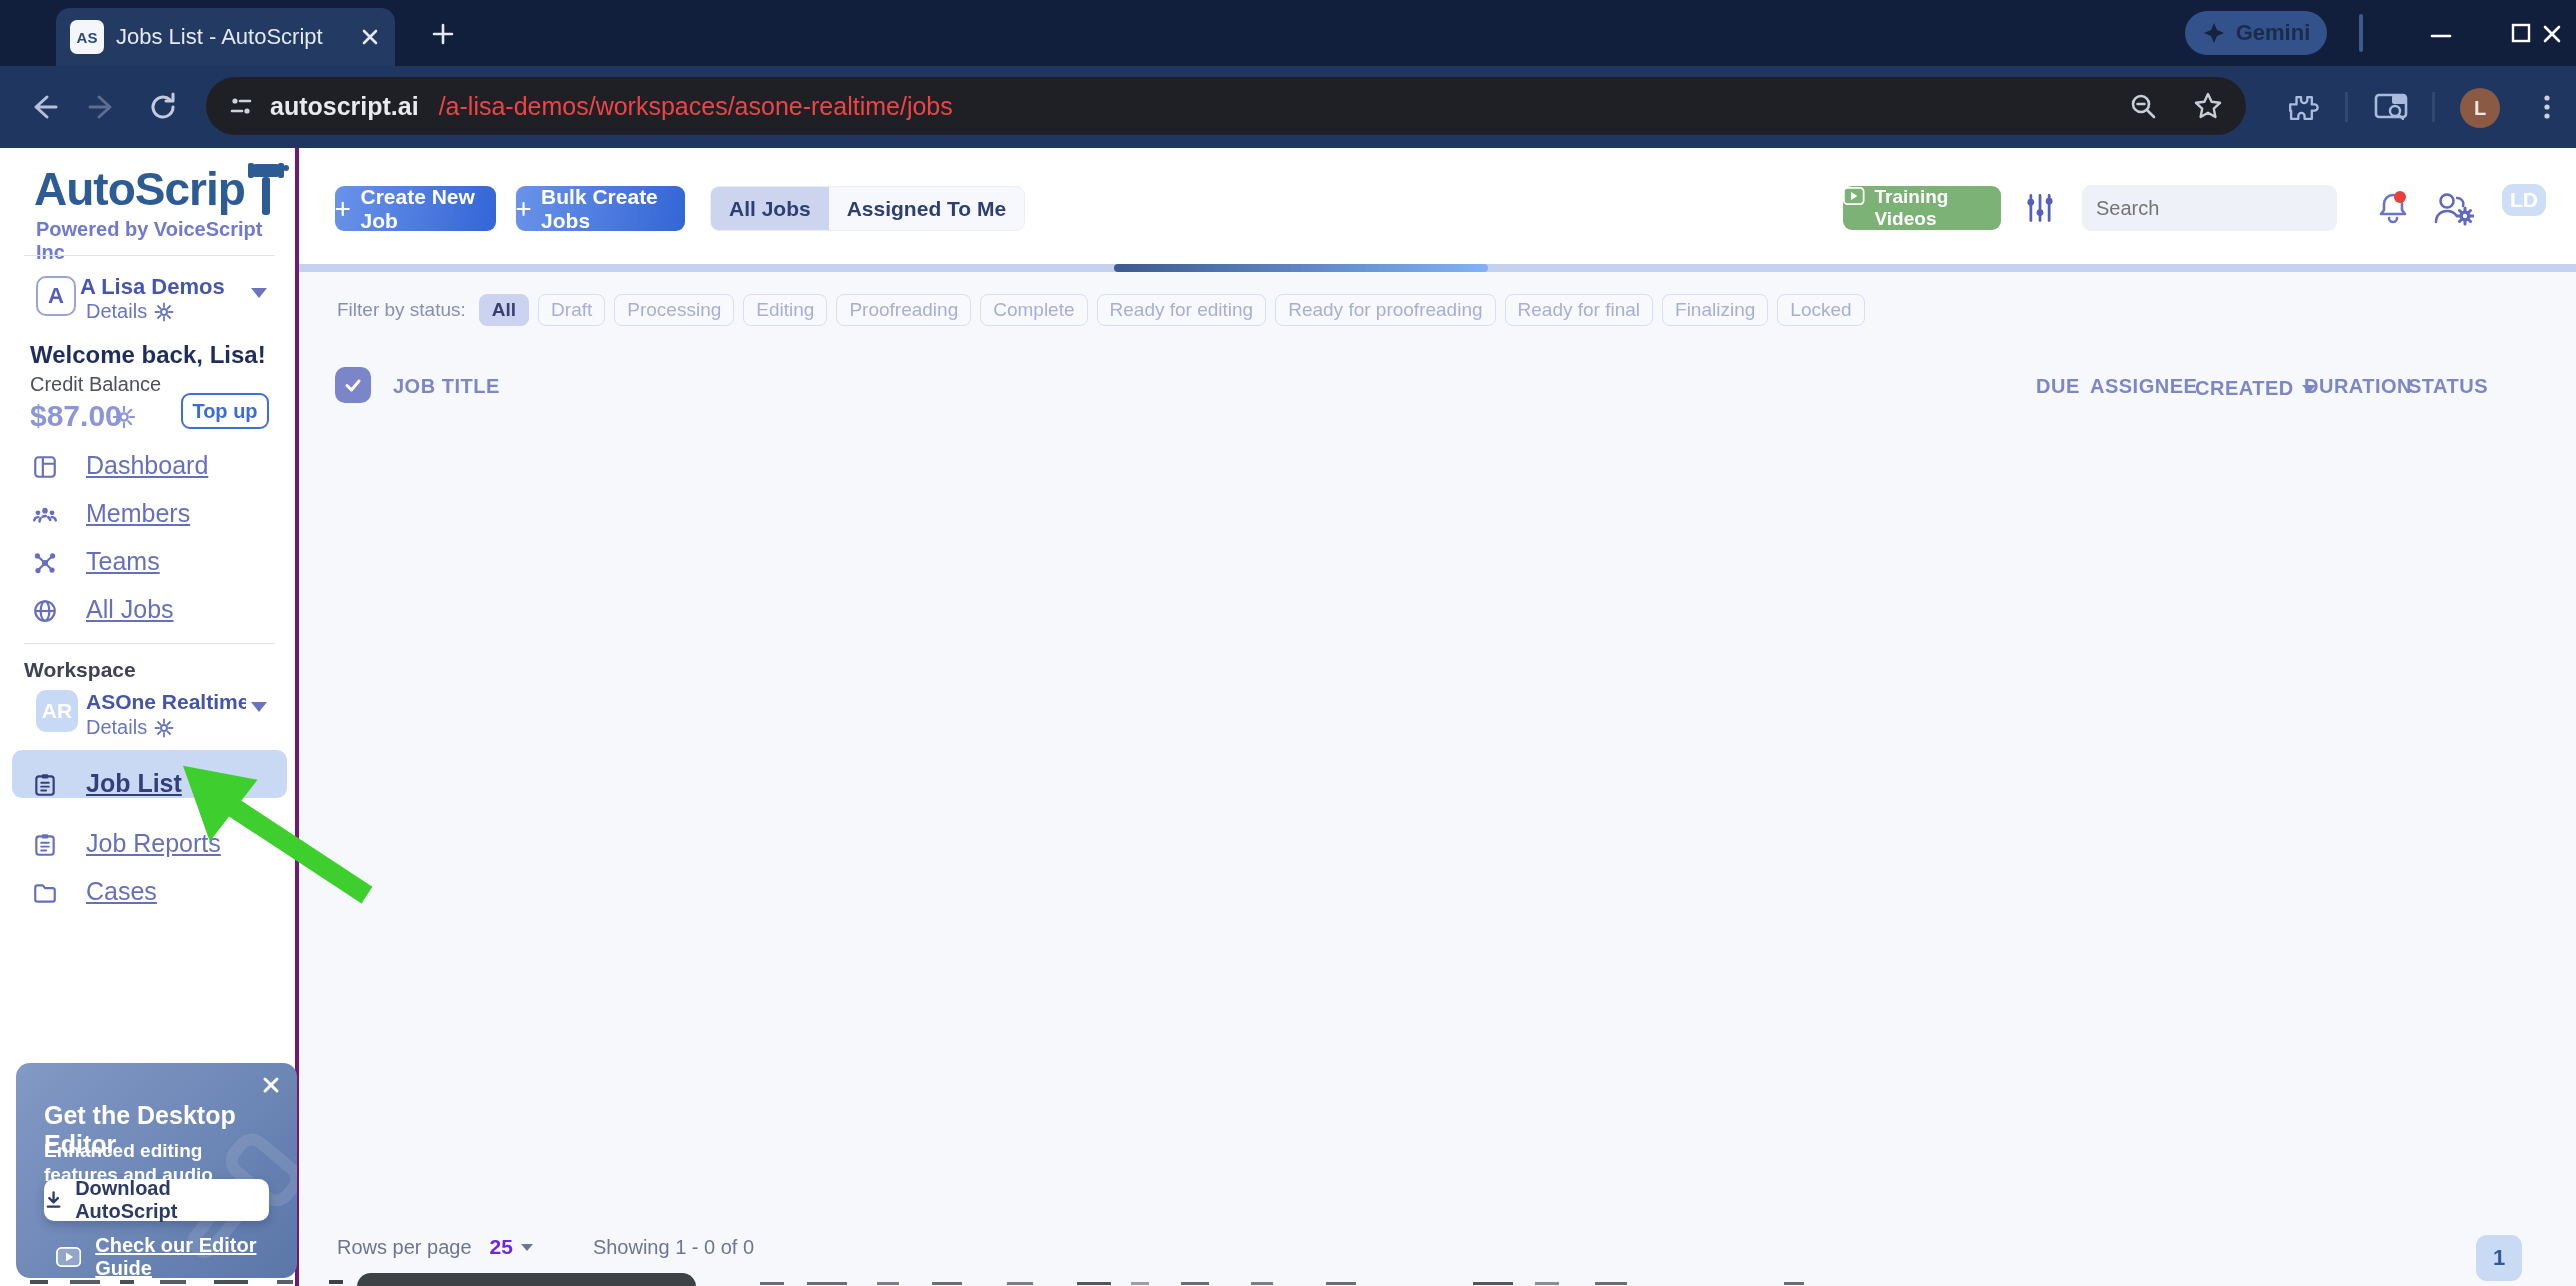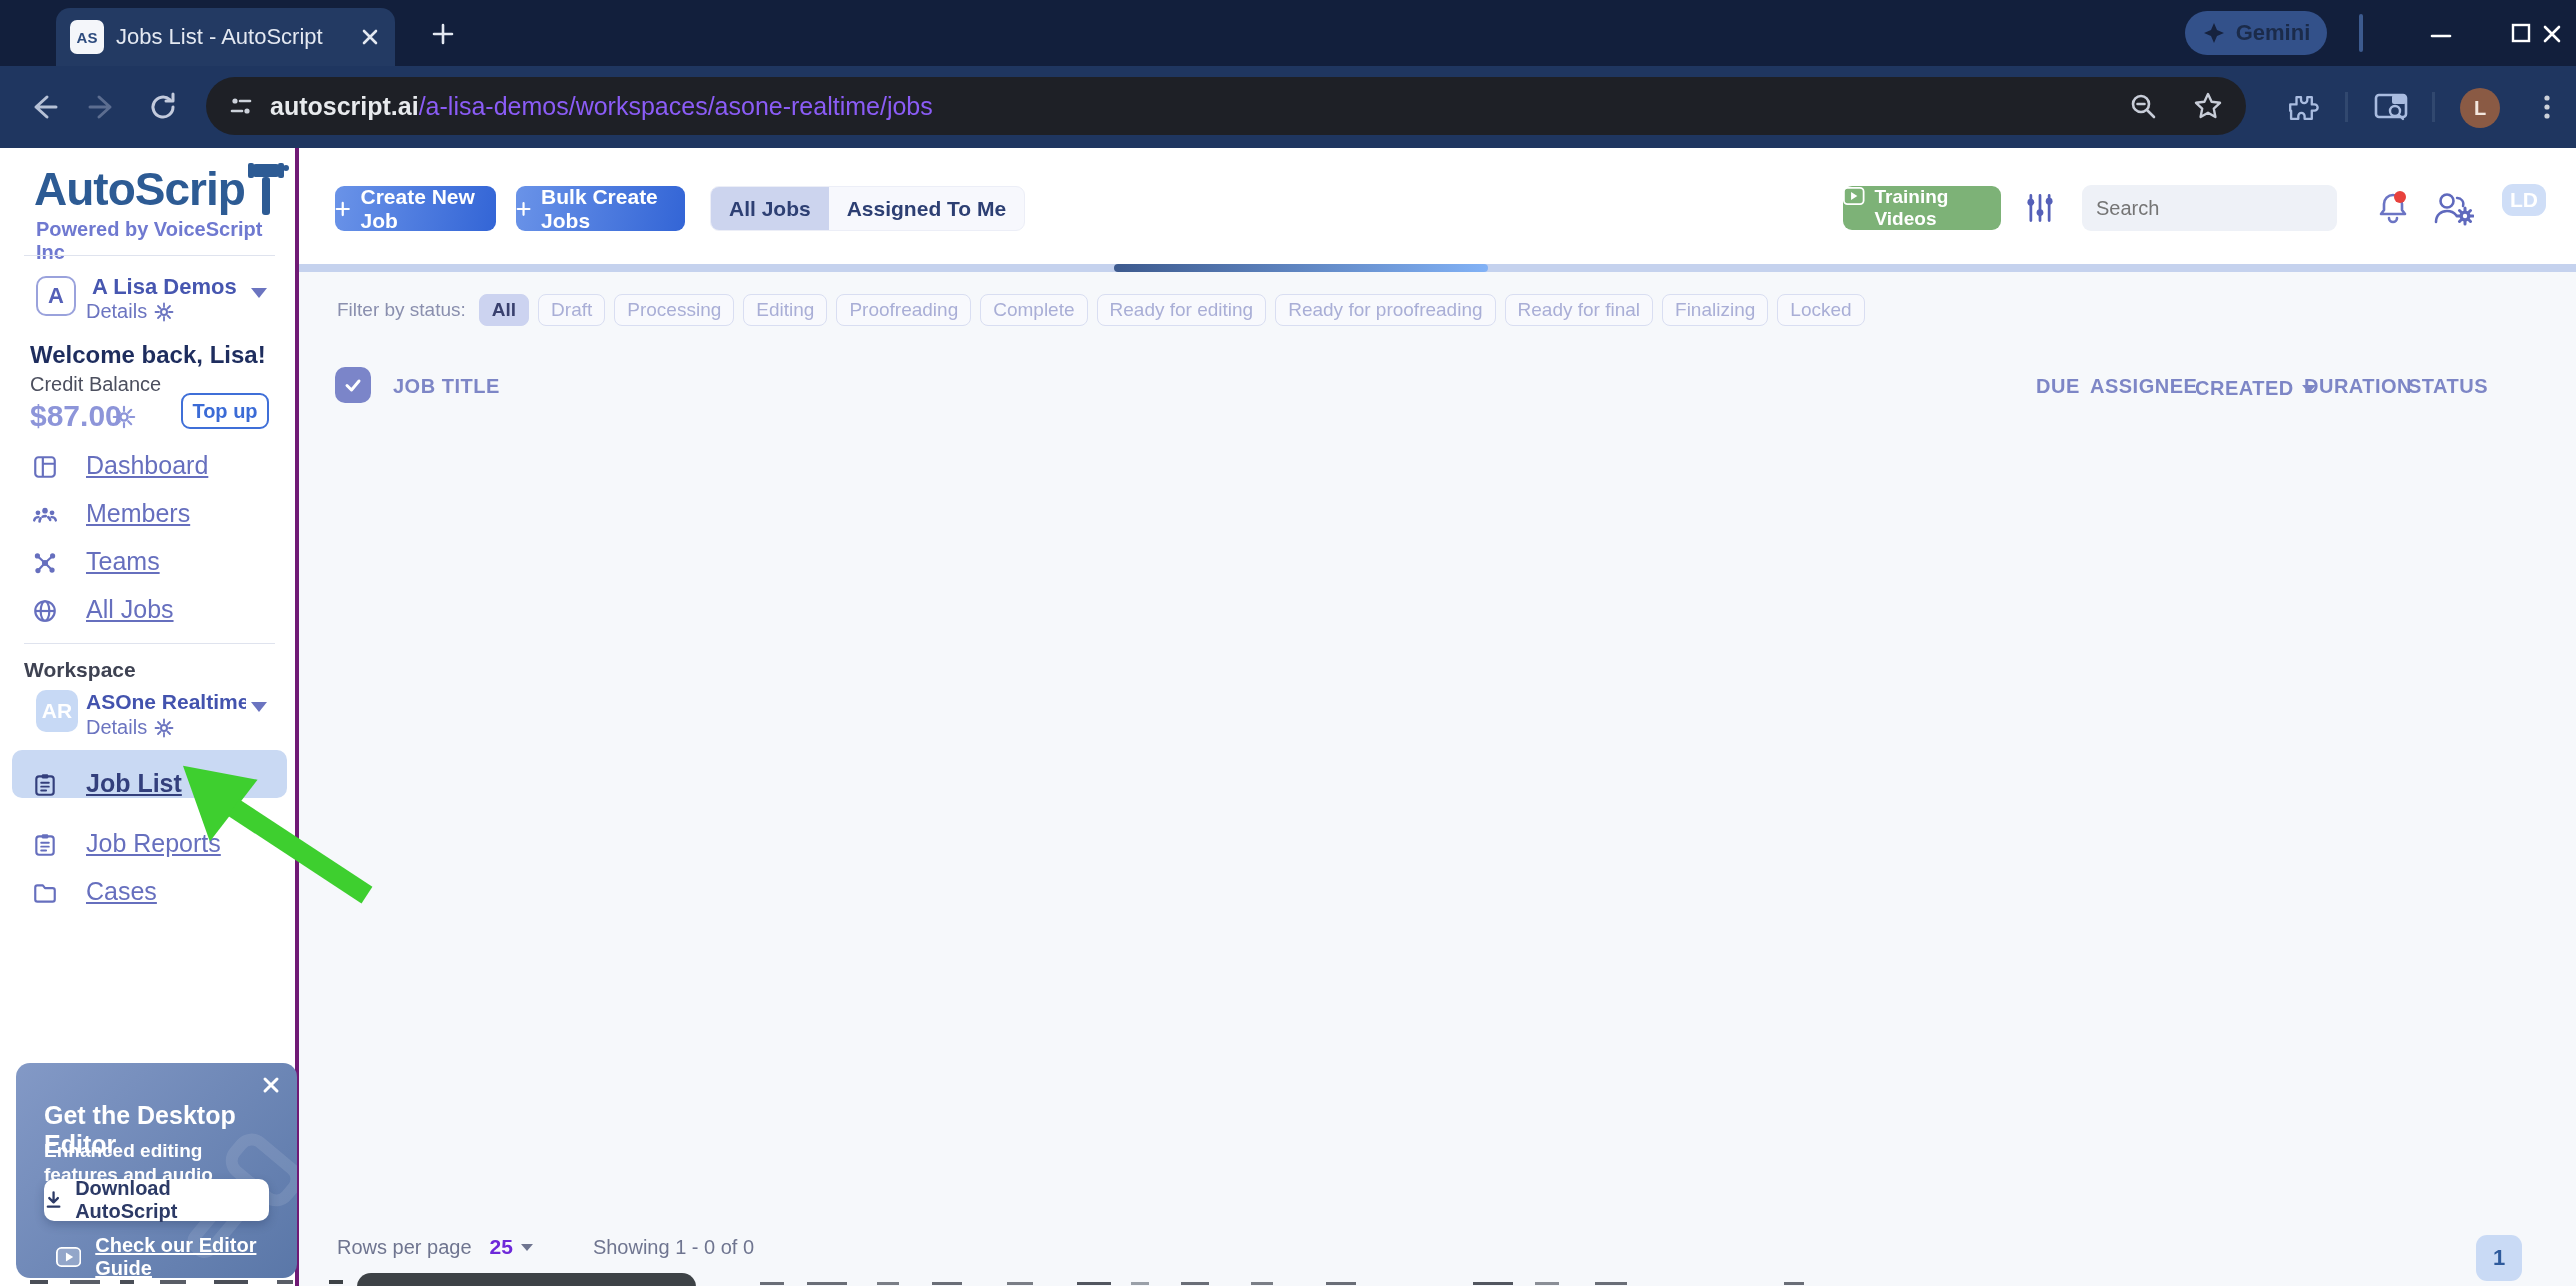--- a/index.html
+++ b/index.html
@@ -13,21 +13,21 @@
   #tab { position:absolute; left:56px; top:8px; width:339px; height:58px; background:#233a63;
          border-radius:14px 14px 0 0; display:flex; align-items:center; padding:12px 14px; gap:12px; }
   #tab-title { color:#e3e8f1; font-size:22px; white-space:nowrap; overflow:hidden; flex:1; }
   #favicon { width:34px; height:34px; border-radius:7px; background:#f4f6fa; color:#2d4b7e;
              font-weight:bold; font-size:15px; display:flex; align-items:center; justify-content:center; }
   #chrome-toolbar { position:absolute; left:0; top:66px; width:2576px; height:82px; background:#1f3660; }
   #urlpill { position:absolute; left:206px; top:11px; width:2040px; height:58px; border-radius:29px;
              background:#1e2026; display:flex; align-items:center; padding:0 22px; gap:16px; }
   #url { font-size:25px; white-space:nowrap; }
   #url b { color:#e8eaed; font-weight:bold; }
-  #url span { color:#8b5cf6; font-weight:normal; }
+  #url span { color:#ef4444; font-weight:normal;margin-left:20px; }
   .navic { position:absolute; top:24px; }
 
   
   #page { position:absolute; left:0; top:148px; width:2576px; height:1138px; background:#f6f8fb; }
   #sidebar { position:absolute; left:0; top:0; width:299px; height:1138px; background:#fff;
              border-right:4px solid #701a75; }
   #main-toolbar { position:absolute; left:299px; top:0; width:2277px; height:116px; background:#fff; }
   #progress-track { position:absolute; left:299px; top:116px; width:2277px; height:8px; background:#c5d2ee; }
   #progress-fill { position:absolute; left:815px; top:0; width:374px; height:8px; border-radius:4px;
                    background:linear-gradient(90deg,#3d5a8e,#82b2f6); }
@@ -145,21 +145,21 @@
         <rect x="32" y="1" width="6" height="15" rx="2" fill="#2d5b94"></rect>
         <rect x="16" y="15" width="8" height="38" rx="3" fill="#2d5b94"></rect>
         <circle cx="40" cy="6" r="3" fill="#2d5b94"></circle>
       </svg>
     </div>
     <div class="abs" style="left:36px; top:70px; font-size:20px; font-weight:bold; color:#6f79d0;">Powered by VoiceScript Inc</div>
     <div class="divider" style="top:107px;"></div>
 
     <div class="abs" style="left:36px; top:128px; width:40px; height:40px; border:2px solid #9aa2dc; border-radius:10px;
          color:#5560b8; font-weight:bold; font-size:22px; display:flex; align-items:center; justify-content:center;">A</div>
-    <div class="abs" style="left:92px; top:126px; font-size:22px; font-weight:bold; color:#4656b0;">A Lisa Demos</div>
+    <div class="abs" style="left:80px; top:126px; font-size:22px; font-weight:bold; color:#4656b0;">A Lisa Demos</div>
     <div class="abs" style="left:86px; top:152px; font-size:20px; color:#6b74c0; display:flex; align-items:center; gap:7px;">
       <span>Details</span>
       <svg width="20" height="20" viewBox="0 0 20 20">
         <circle cx="10" cy="10" r="3" fill="none" stroke="#6b74c0" stroke-width="2"></circle>
         <path d="M10 1.5 V5 M10 15 V18.5 M1.5 10 H5 M15 10 H18.5 M4 4 L6.5 6.5 M13.5 13.5 L16 16 M16 4 L13.5 6.5 M6.5 13.5 L4 16" stroke="#6b74c0" stroke-width="1.8" stroke-linecap="round"></path>
       </svg>
     </div>
     <div class="abs" style="left:251px; top:140px; width:0; height:0; border-left:8px solid transparent;
          border-right:8px solid transparent; border-top:10px solid #6b74c0;"></div>
 

